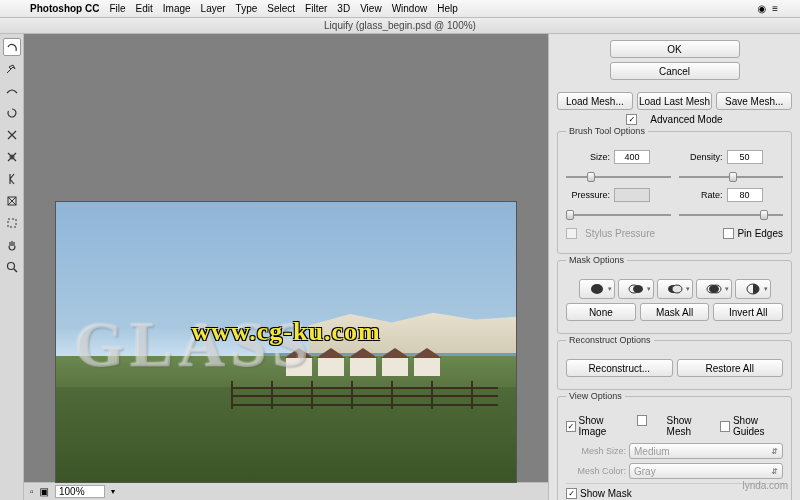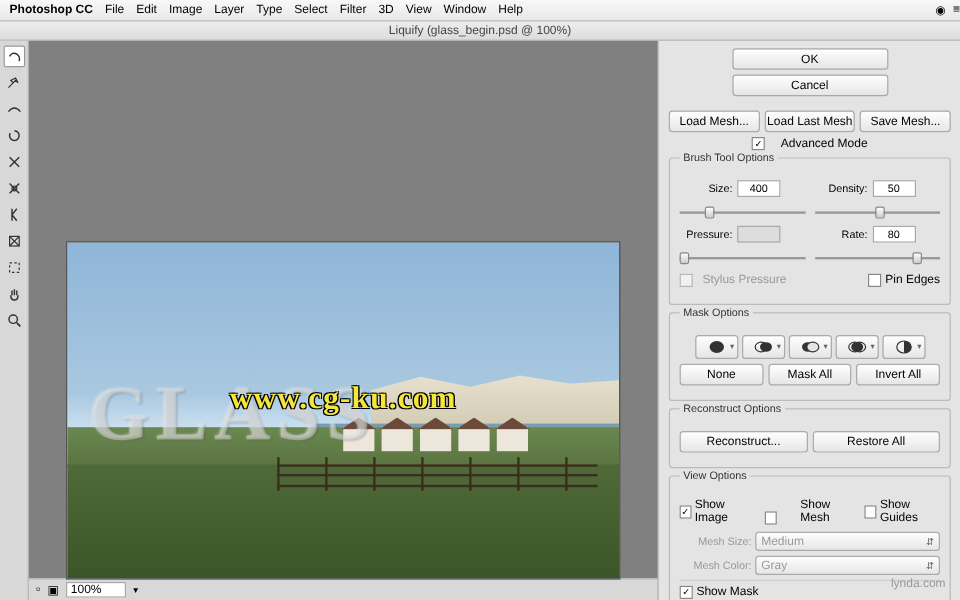--- a/index.html
+++ b/index.html
@@ -1,18 +1,18 @@
 <!DOCTYPE html>
 <html><head>
 <meta charset="utf-8">
 <style>
 * { box-sizing: border-box; margin: 0; padding: 0; font-family: "Lucida Grande", Arial, sans-serif; font-size: 10px; }
 body { background: #d4d4d4; width: 800px; height: 500px; overflow: hidden; position: relative; }
 
-.menubar { background: linear-gradient(#f8f8f8,#e8e8e8); height: 18px; display: flex; align-items: center; padding: 0 0; border-bottom: 1px solid #bbb; }
+.menubar { background: linear-gradient(#f8f8f8,#e8e8e8); height: 18px; display: flex; align-items: center; padding: 0 22px; border-bottom: 1px solid #bbb; }
 .menubar .apple { font-size: 12px; margin-right: 8px; }
 .menubar .app-name { font-weight: bold; margin-right: 10px; }
 .menubar .menu-item { margin-right: 10px; cursor: default; }
 .menubar .right { margin-left: auto; display: flex; gap: 6px; }
 
 .titlebar { background: linear-gradient(#ededed,#dcdcdc); height: 16px; display: flex; align-items: center; justify-content: center; border-bottom: 1px solid #bbb; font-size: 10px; color: #444; }
 
 .main { display: flex; height: 466px; }
 .toolbar { width: 24px; background: #d8d8d8; border-right: 1px solid #bbb; display: flex; flex-direction: column; align-items: center; padding-top: 4px; gap: 4px; }
 .tool { width: 18px; height: 18px; display: flex; align-items: center; justify-content: center; border: 1px solid transparent; border-radius: 2px; cursor: pointer; }
@@ -334,21 +334,21 @@
       </div>
     </div>
 
     <div class="group">
       <div class="group-title">View Options</div>
       <div class="inline-checks">
         <div style="display:flex;gap:3px;align-items:center">
             <span class="chk checked"></span>
             <span>Show Image</span>
           </div>
-        <div style="display:flex;gap:20px;align-items:flex-end">
+        <div style="display:flex;gap:20px;align-items:flex-start">
             <span class="chk"></span>
             <span>Show Mesh</span>
           </div>
         <div style="display:flex;gap:3px;align-items:center">
             <span class="chk"></span>
             <span>Show Guides</span>
           </div>
       </div>
       <div class="opt-row">
           <span class="lbl2 dim">Mesh Size:</span>

